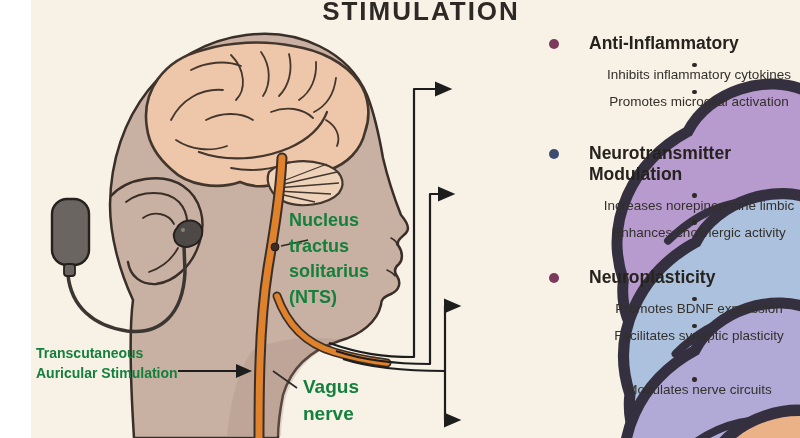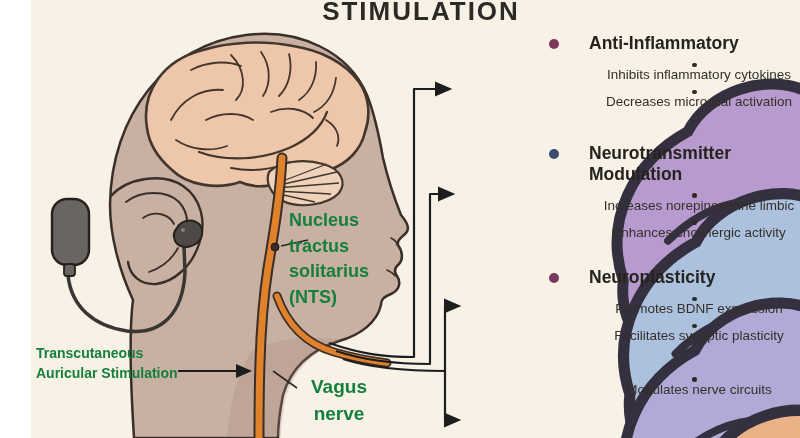--- a/index.html
+++ b/index.html
@@ -15,21 +15,21 @@
   .title{
     position:absolute;left:240px;top:-4px;width:300px;
     text-align:center;font-size:26px;font-weight:bold;
     letter-spacing:2px;color:#2d2a26;
   }
   .anat-label{
     position:absolute;color:#15803d;font-weight:bold;
     font-size:18px;line-height:1.42;
   }
   .lbl-nts{left:258px;top:208px;width:106px;}
-  .lbl-vagus{left:272px;top:374px;width:72px;font-size:19px;text-align:center;}
+  .lbl-vagus{left:272px;top:374px;width:72px;font-size:19px;}
   .lbl-tas{left:5px;top:344px;width:152px;font-size:14px;}
   .panel-section{position:absolute;left:516px;width:282px;}
   .sec-head-row{display:flex;align-items:flex-start;gap:20px;}
   .sec-dot{
     width:10px;height:10px;border-radius:50%;
     margin:6px 10px 0 2px;flex:0 0 10px;
   }
   .sec-heading{
     font-size:17.5px;font-weight:bold;color:#26231f;
     line-height:1.18;width:200px;
@@ -178,21 +178,21 @@
       <div class="sec-dot" style="background: rgb(123, 58, 92);"></div>
       <div class="sec-heading">Anti-Inflammatory</div>
     </div>
     <div class="sec-items">
       <div class="sec-item">
           <span class="item-dot"></span>
           <span>Inhibits inflammatory cytokines</span>
         </div>
       <div class="sec-item">
           <span class="item-dot"></span>
-          <span>Decreases microglial activation</span>
+          <span>Promotes microglial activation</span>
         </div>
     </div>
   </div>
 
   <div class="panel-section" style="top:143px;">
     <div class="sec-head-row">
       <div class="sec-dot" style="background: rgb(61, 76, 110);"></div>
       <div class="sec-heading">Neurotransmitter Modulation</div>
     </div>
     <div class="sec-items">

